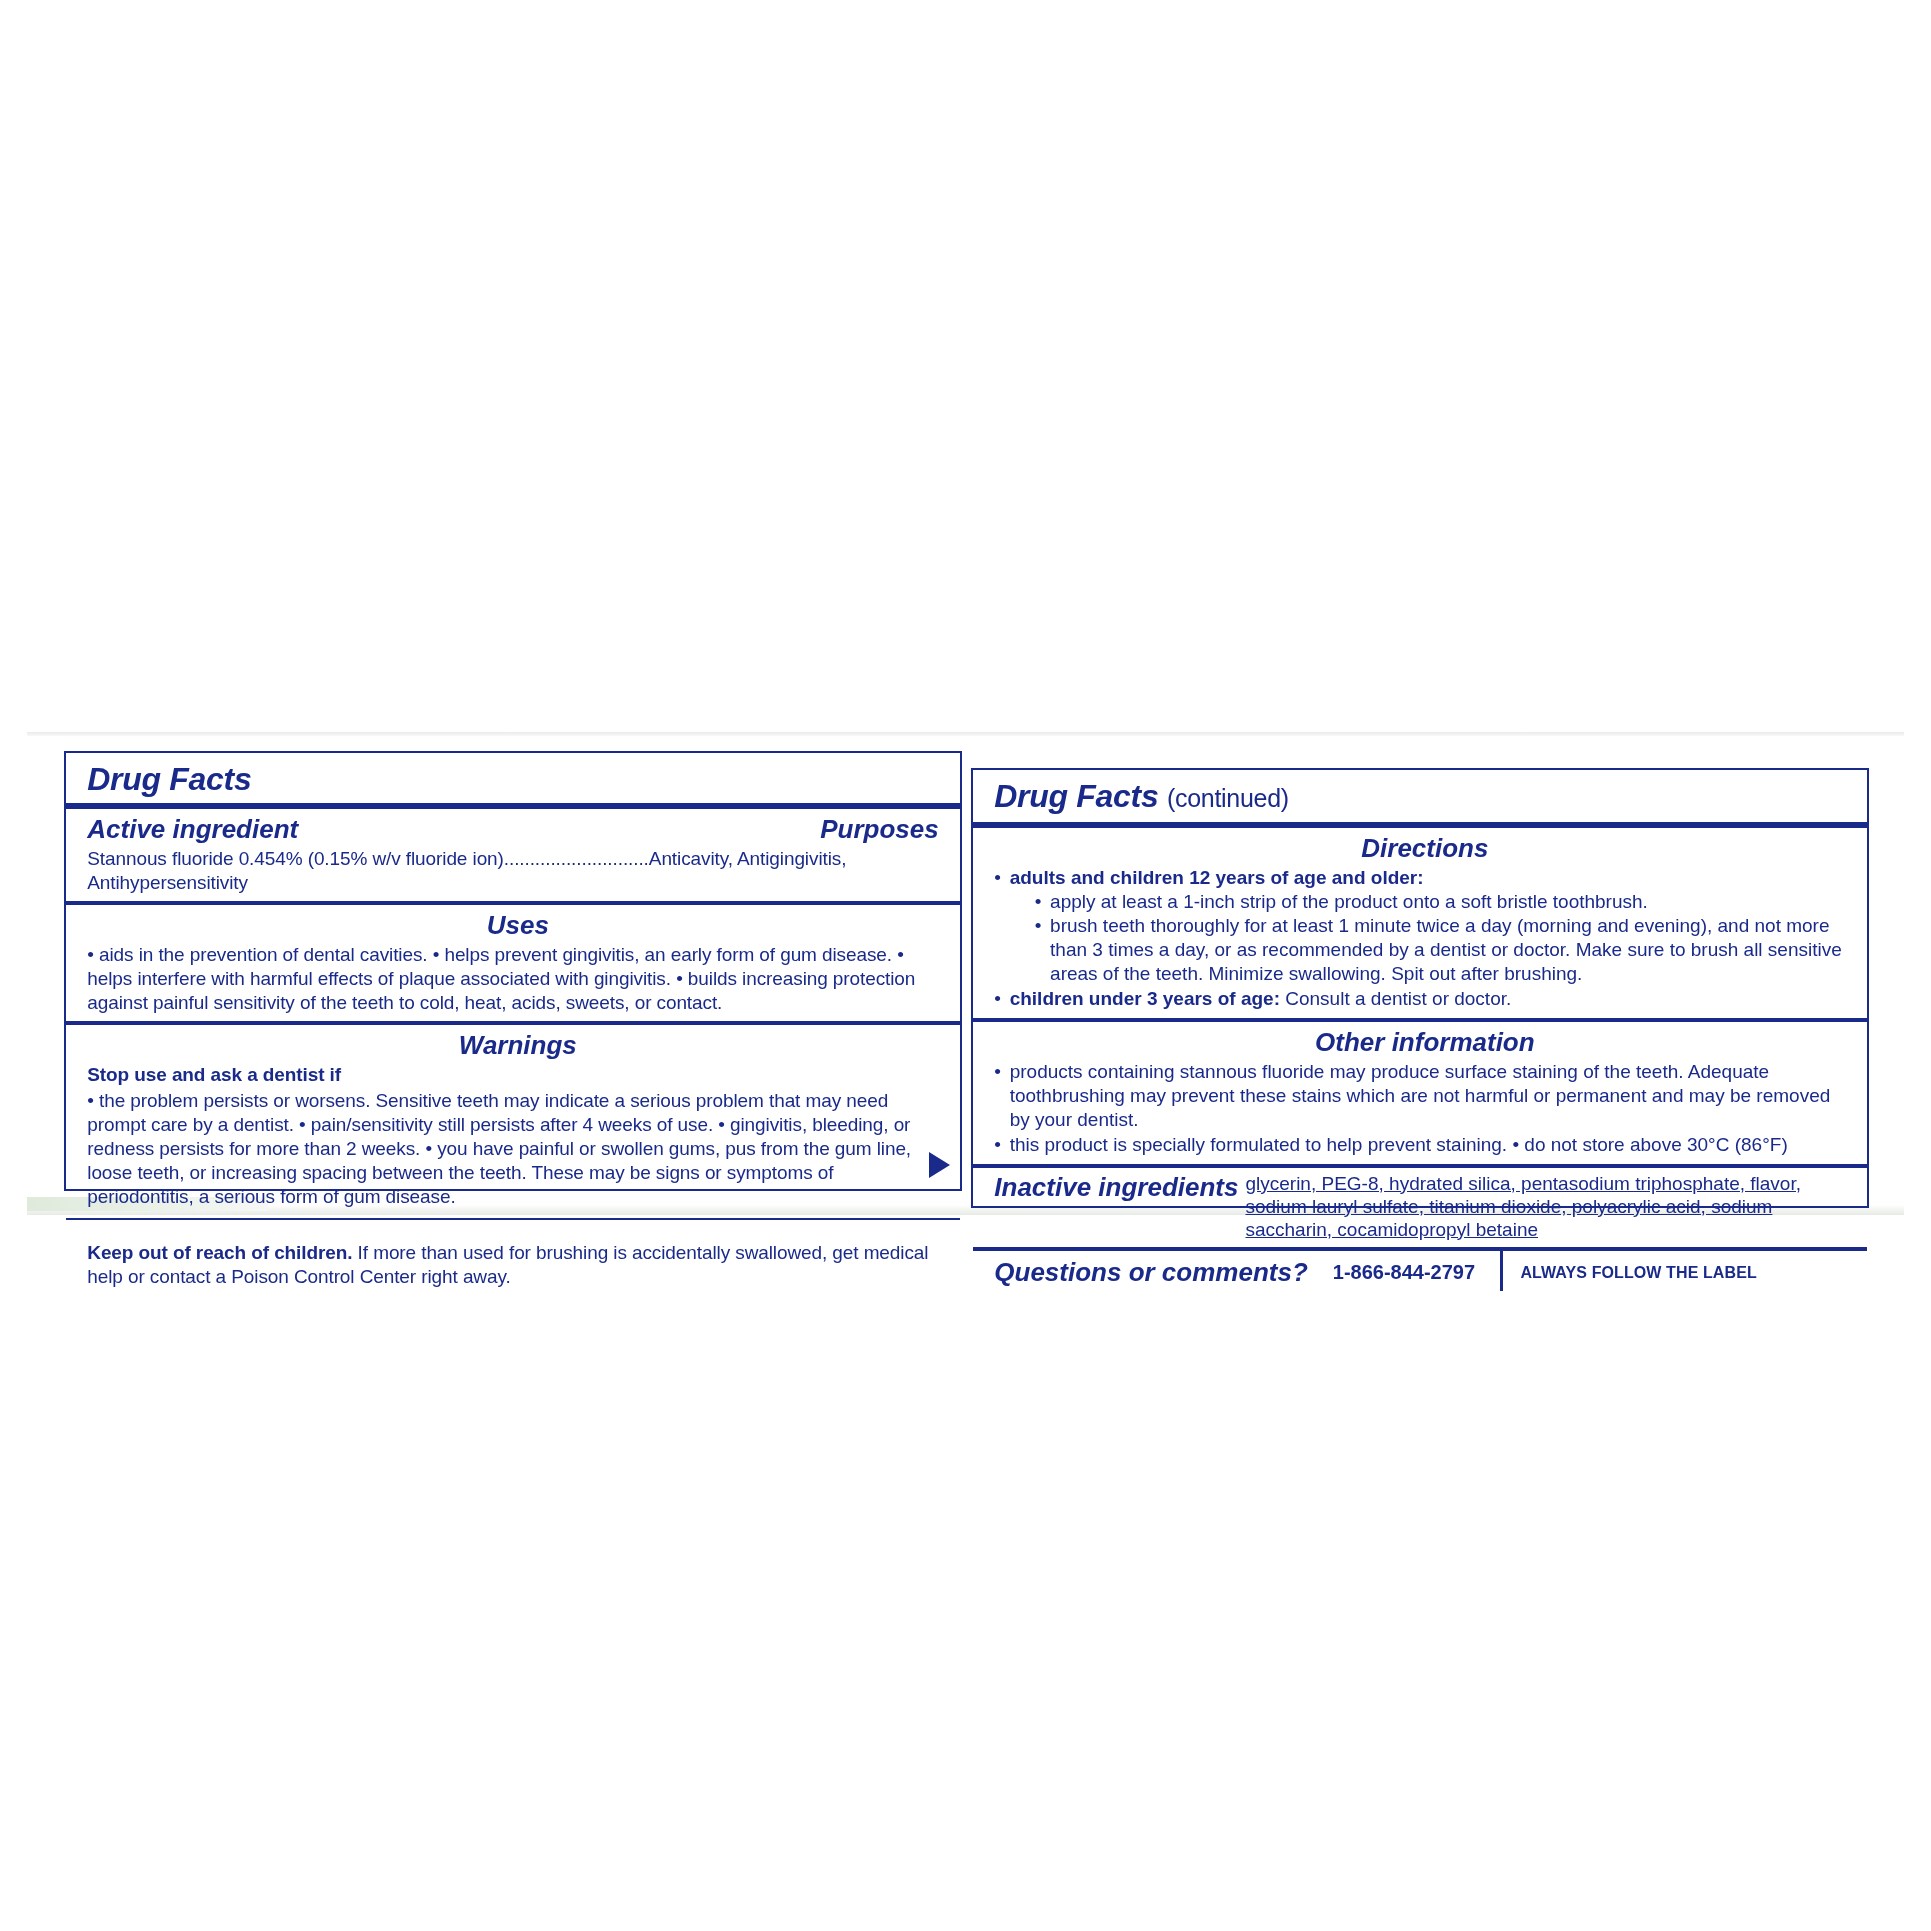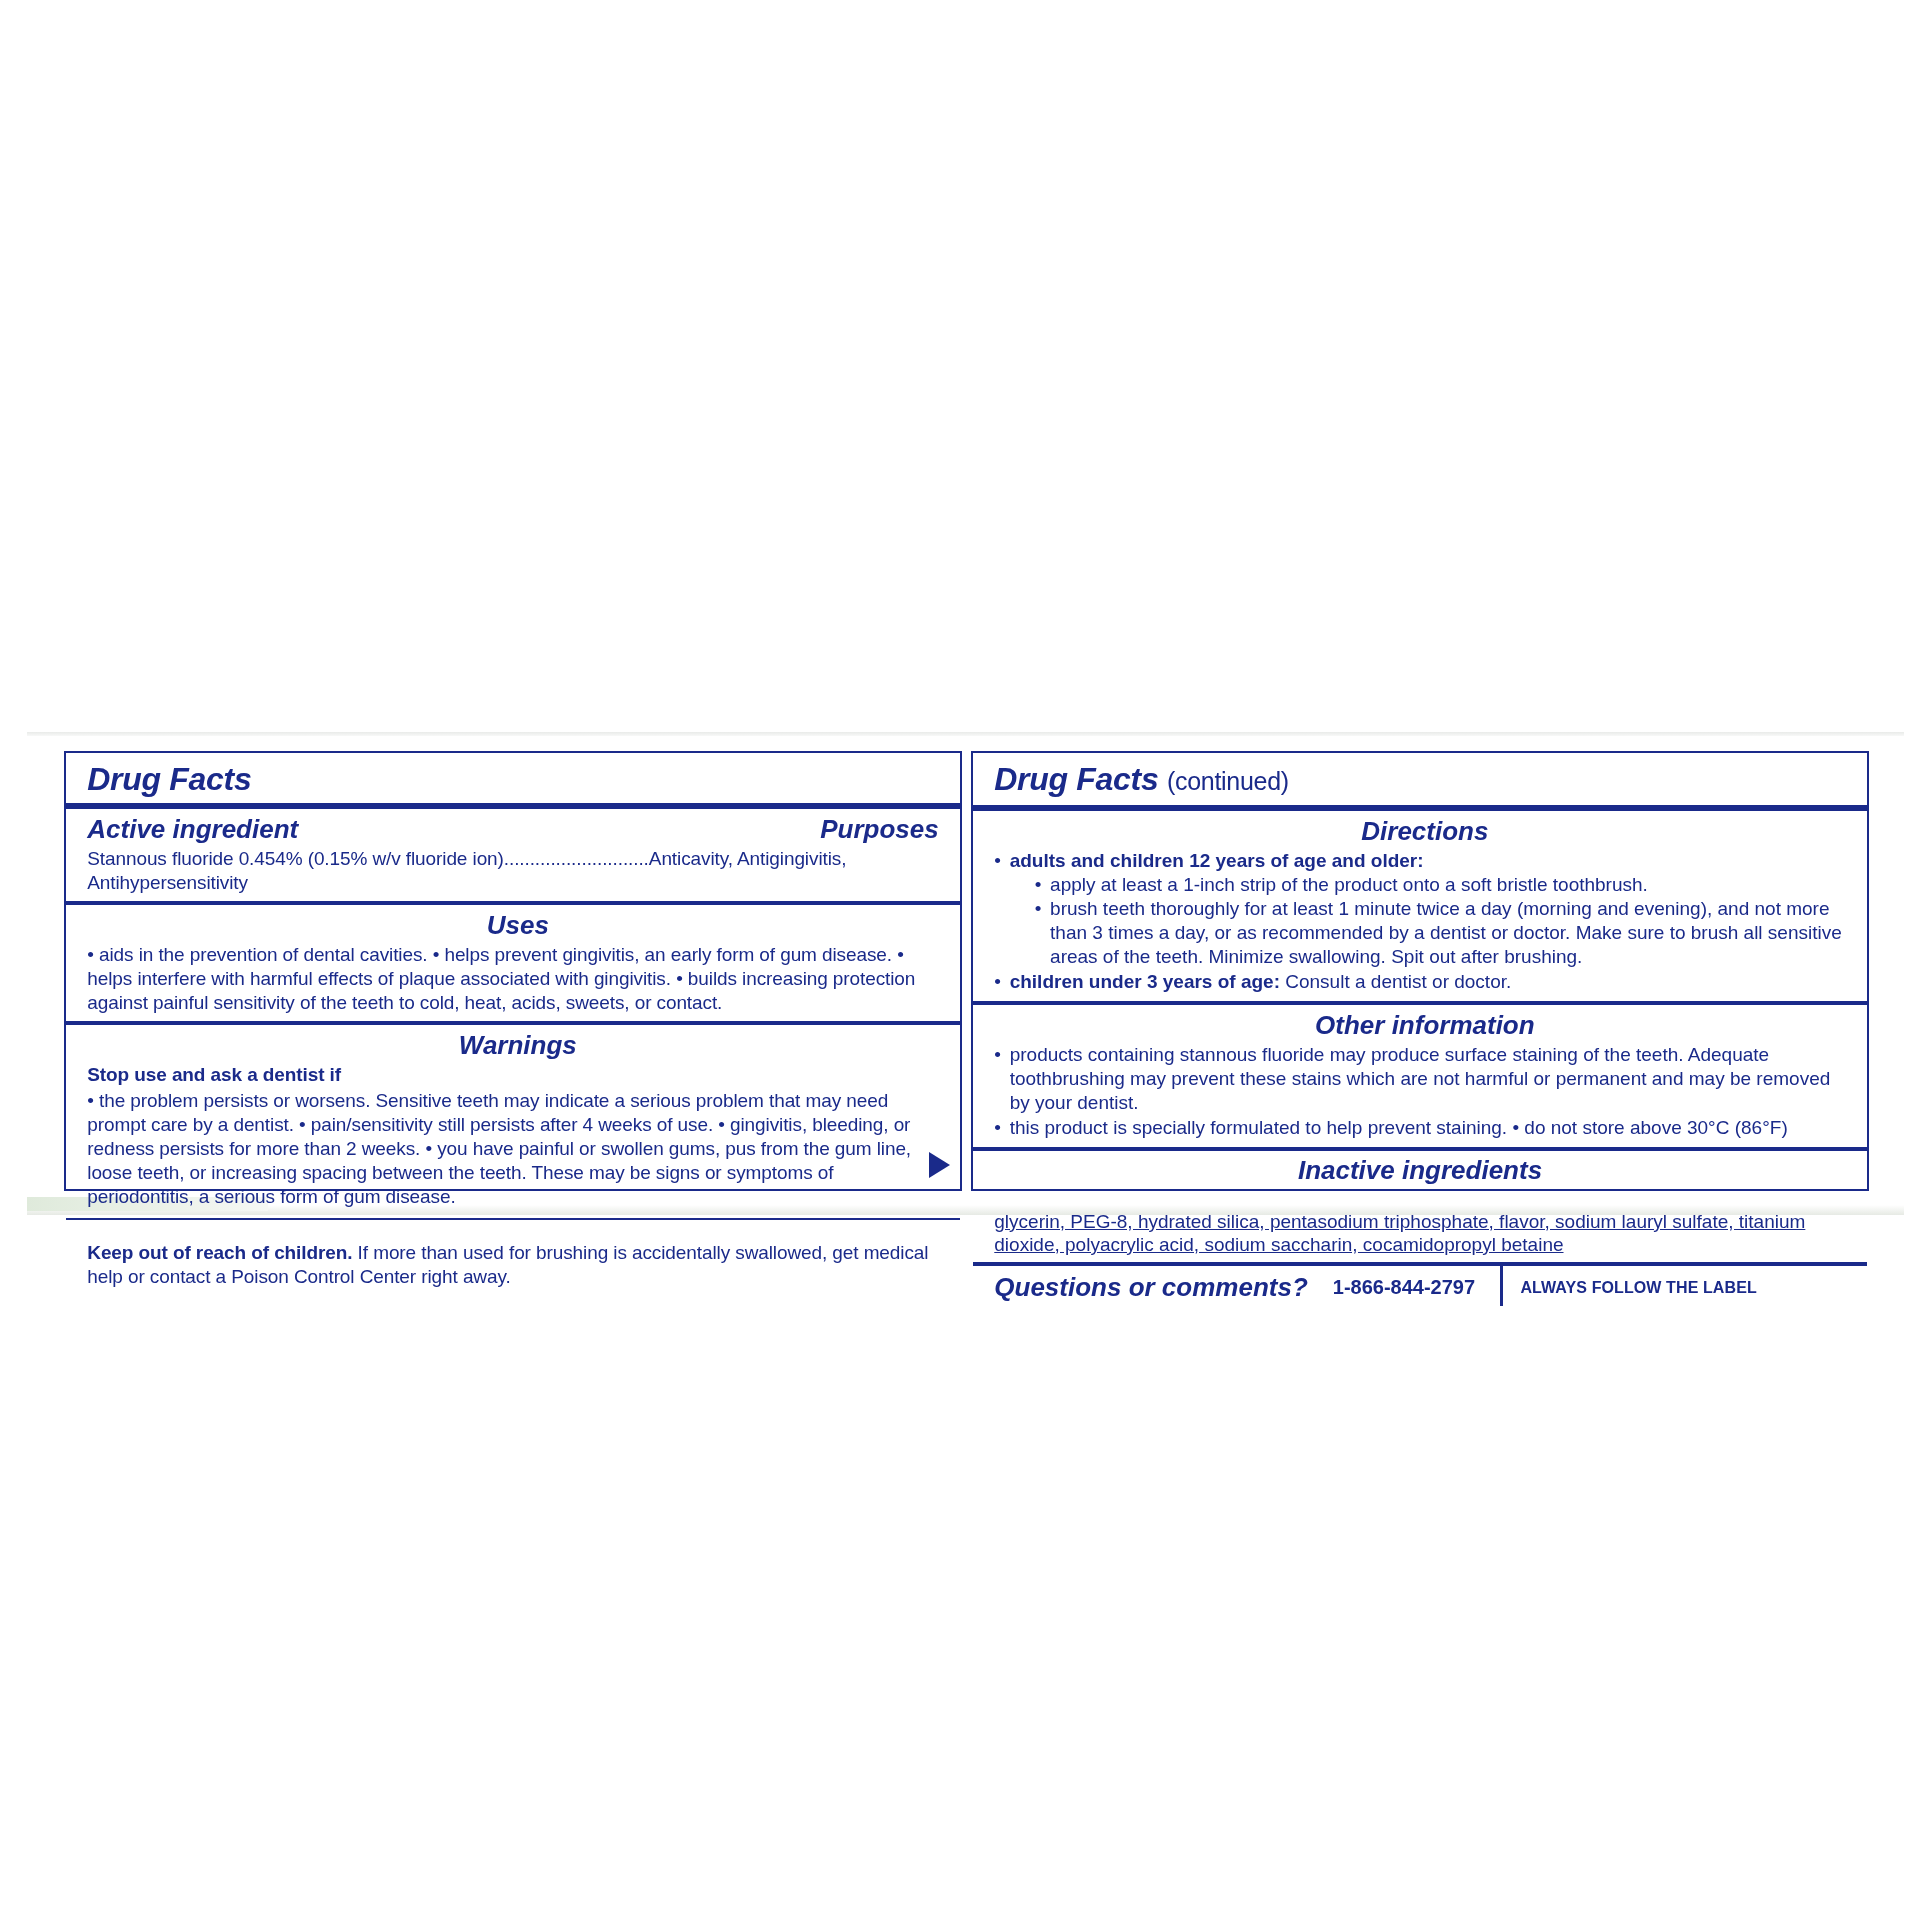--- a/index.html
+++ b/index.html
@@ -57,21 +57,21 @@
     box-sizing: border-box;
   }
   .col-left {
     left: 64px;
     top: 751px;
     width: 898px;
     height: 440px;
   }
   .col-right {
     left: 971px;
-    top: 751px;
+    top: 768px;
     width: 898px;
     height: 440px;
   }
 
   .inner {
     position: absolute;
     left: 0;
     top: 0;
     right: 0;
     bottom: 0;
@@ -136,24 +136,23 @@
     line-height: 24px;
     padding: 1px 9.7px 5.8px 9.7px;
     letter-spacing: -0.1px;
   }
   .body-text.tight { line-height: 24px; }
 
   .b { font-weight: bold; }
 
   .ing-row {
     display: flex;
-    align-items: center;
+    align-items: flex-start;
     padding: 3.9px 9.7px 0 9.7px;
-    gap: 24px;
-    flex-direction: column;
+    gap: 7px;
   }
   .ing-row .label {
     font-style: italic;
     font-weight: bold;
     font-size: 26px;
     line-height: 31px;
     white-space: nowrap;
   }
   .ing-row .txt {
     font-size: 19px;

